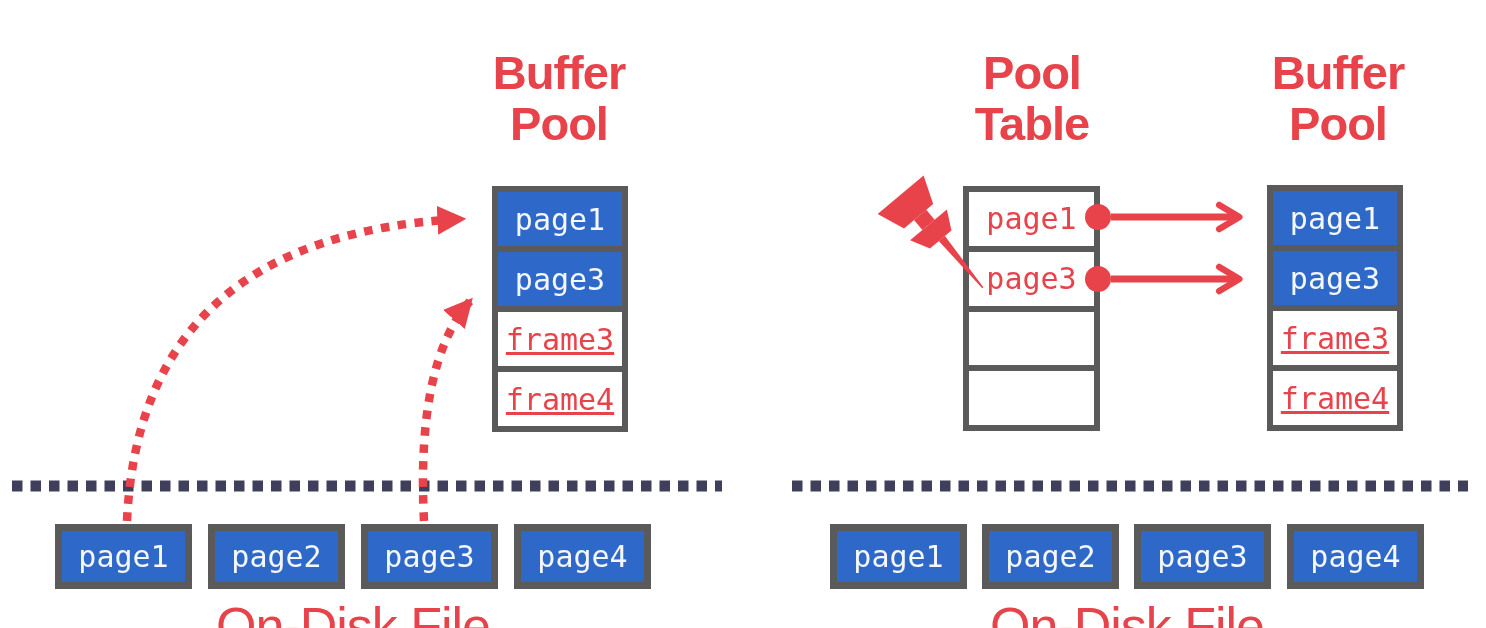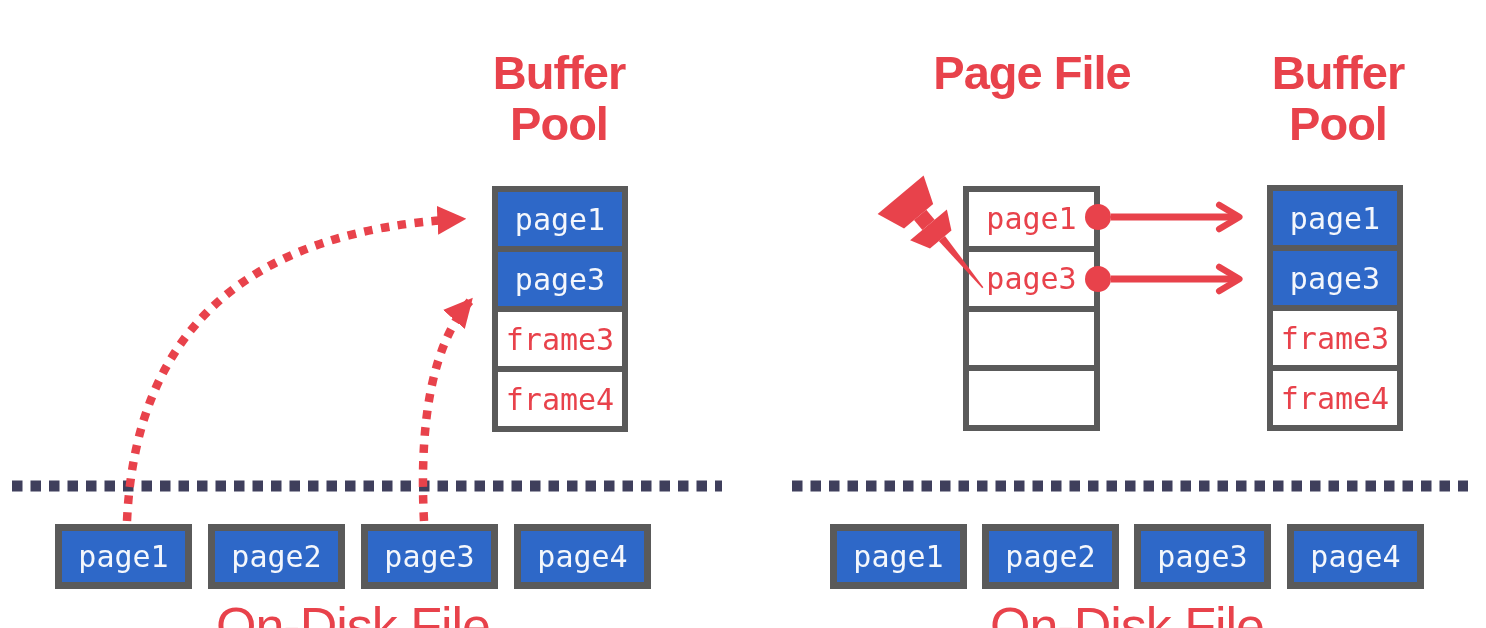--- a/index.html
+++ b/index.html
@@ -29,21 +29,21 @@
     position:absolute;border:6px solid var(--border_gray);
     display:flex;flex-direction:column;background:#fff;
   }
   .cell{
     flex:1;display:flex;align-items:center;justify-content:center;
     font-family:"DejaVu Sans Mono",monospace;font-size:30px;
     background:#fff;
   }
   .cell:not(:last-child){border-bottom:6px solid var(--border_gray);}
   .cell.cached{background:var(--blue);color:var(--cell_text_white);}
-  .cell.free{color:var(--red);}
+  .cell.free{color:var(--red);text-decoration:underline;}
   .cell.pt{color:var(--red);}
 
   .disk-box{
     position:absolute;top:481px;width:137px;height:65px;
     border:7px solid var(--border_gray);background:var(--blue);
     display:flex;align-items:center;justify-content:center;
     font-family:"DejaVu Sans Mono",monospace;font-size:30px;
     color:var(--cell_text_white);
   }
 
@@ -63,21 +63,21 @@
     <div class="cell free">frame4</div>
   </div>
 
   <div class="disk-box" style="left:55px;">page1</div>
   <div class="disk-box" style="left:208px;">page2</div>
   <div class="disk-box" style="left:361px;">page3</div>
   <div class="disk-box" style="left:514px;">page4</div>
 
   <div class="disk-title" style="left:153px;">On-Disk File</div>
 
-  <div class="diagram-title" style="left:932px;">Page File</div>
+  <div class="diagram-title" style="left:932px;">Pool Table</div>
   <div class="diagram-title" style="left:1238px;">Buffer Pool</div>
 
   <div class="stack" style="left:963px;top:143px;width:137px;height:245px;">
     <div class="cell pt">page1</div>
     <div class="cell pt">page3</div>
     <div class="cell pt"></div>
     <div class="cell pt"></div>
   </div>
 
   <div class="stack" style="left:1267px;top:142px;width:136px;height:246px;">

